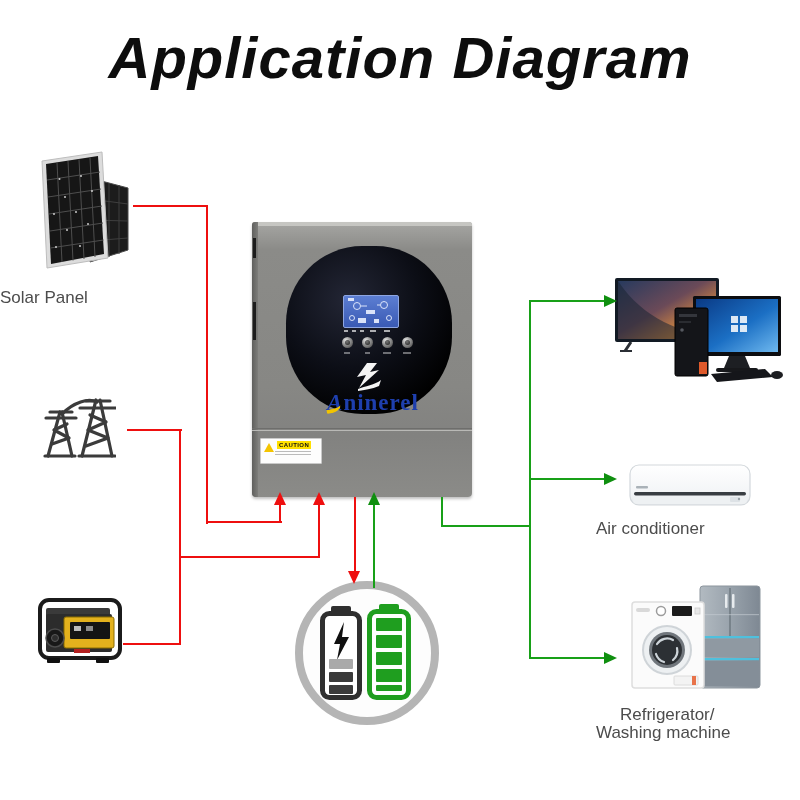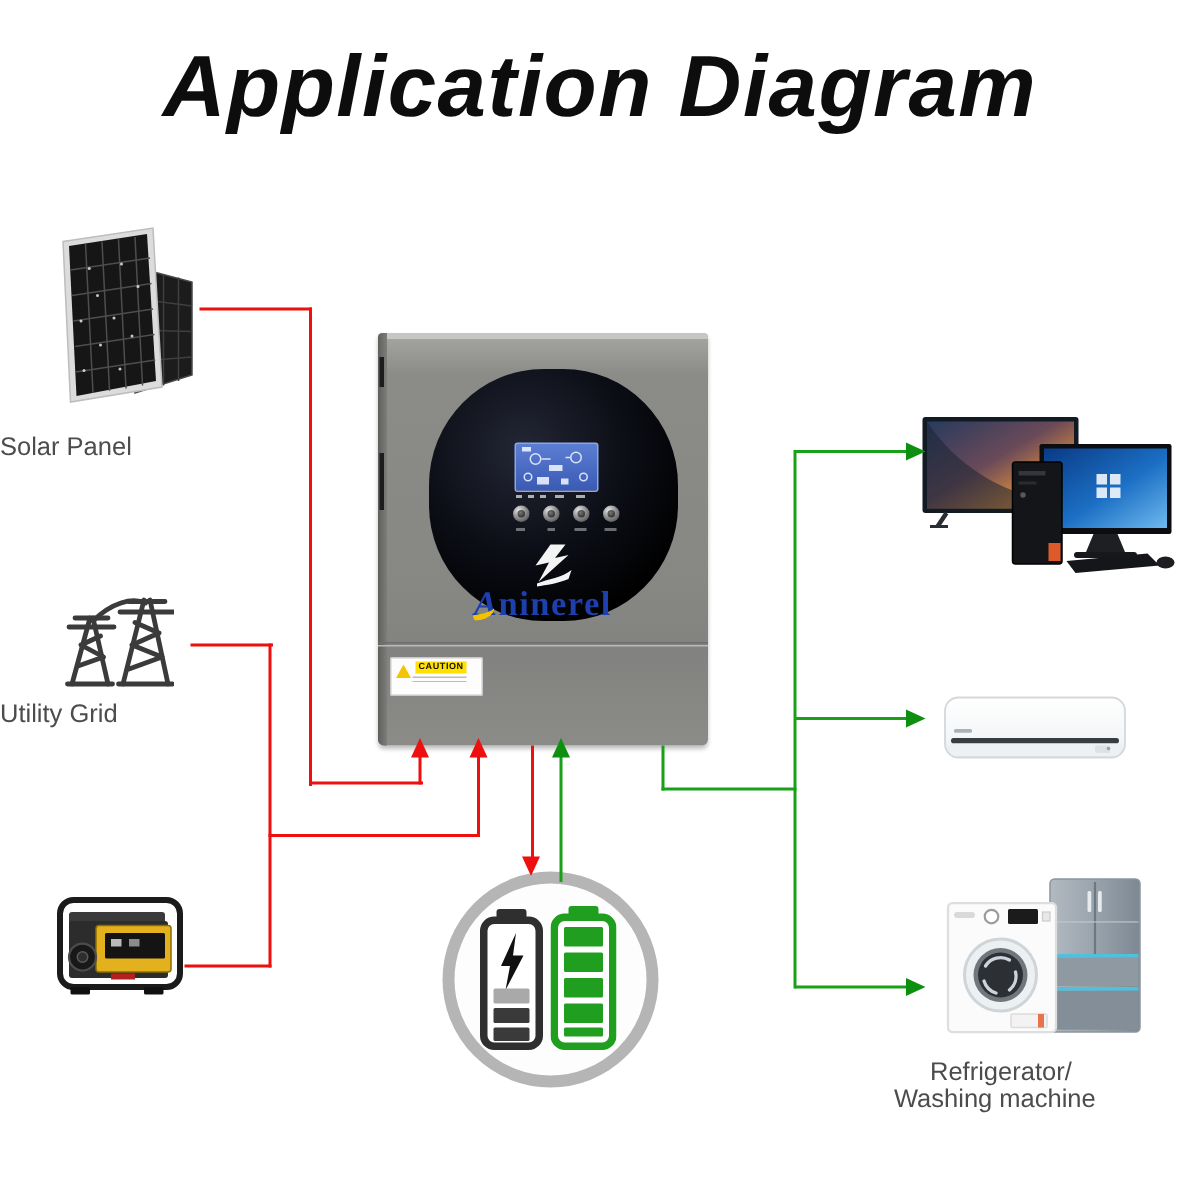--- a/index.html
+++ b/index.html
@@ -35,21 +35,21 @@
          background:radial-gradient(circle at 38% 32%,#232635 0%,#0c0e16 45%,#000 78%);}
   #lcd{position:absolute;left:57px;top:49px;width:54px;height:31px;
        background:linear-gradient(180deg,#5c7ed2,#3a5ab4);border:1px solid #8ea6e2;border-radius:2px;}
   .btn{position:absolute;width:11px;height:11px;border-radius:50%;top:91px;
        background:radial-gradient(circle at 35% 30%,#e8e8e8,#8f8f8f 45%,#3c3c3c);}
   .btn:after{content:"";position:absolute;left:3px;top:3px;width:5px;height:5px;border-radius:50%;
        background:radial-gradient(circle at 40% 35%,#777,#1a1a1a);}
   .ind{position:absolute;top:84px;height:2px;background:rgba(255,255,255,.65);}
   .btnlbl{position:absolute;top:106px;height:2px;background:rgba(255,255,255,.4);}
   #brand{position:absolute;left:0;top:168px;width:100%;text-align:center;
-         font-family:"Liberation Serif",serif;font-weight:bold;font-size:23px;color:#1e3fae;letter-spacing:1px;}
+         font-family:"Liberation Serif",serif;font-weight:bold;font-size:23px;color:#1e3fae;letter-spacing:1px;padding-left:11px;}
   #brand .a{position:relative;display:inline-block;font-style:italic;}
   #brand .a i{position:absolute;left:-1px;bottom:3px;width:15px;height:5px;border-bottom:4px solid #f2c400;
          border-radius:0 0 100% 30%;transform:rotate(-10deg);font-style:normal;}
   #seam{position:absolute;left:0;top:206px;width:100%;height:1px;background:#6e6e6c;}
   #seam2{position:absolute;left:0;top:208px;width:100%;height:1px;background:#b9b9b6;}
   #caution{position:absolute;left:8px;top:216px;width:56px;height:20px;background:#fdfdfd;
            border:1px solid #c9c9c9;border-radius:1px;display:flex;align-items:flex-start;padding:2px 2px;}
   #caution .tri{width:0;height:0;border-left:5px solid transparent;border-right:5px solid transparent;
            border-bottom:9px solid #f4c400;margin:2px 3px 0 1px;}
   #caution .band{background:#ffe000;color:#111;font-size:6px;font-weight:bold;letter-spacing:.4px;
@@ -308,21 +308,21 @@
     <g fill="none" stroke="#cdd4d9" stroke-width="2.2" stroke-linecap="round">
       <path d="M29,60 A12,12 0 0 1 45,56"></path>
       <path d="M49,64 A12,12 0 0 1 45,76"></path>
       <path d="M36,78 A12,12 0 0 1 28,70"></path>
     </g>
     <rect x="46" y="92" width="24" height="9" rx="1" fill="#f3f3f3" stroke="#dcdcdc" stroke-width="1"></rect>
     <rect x="64" y="92" width="4" height="9" fill="#e8734a"></rect>
   </svg>
 
   <div class="lbl" style="left:0px;top:287px;width:160px">Solar Panel</div>
-  <div class="lbl" style="left:0px;top:465px;width:160px">Utility Grid</div>
+  <div class="lbl" style="left:596px;top:518px;width:186px">Air conditioner</div>
   <div class="lbl" style="left:620px;top:704px;width:190px">Refrigerator/</div>
   <div class="lbl" style="left:596px;top:722px;width:190px">Washing machine</div>
 
   <div class="ln red" style="left:133px;top:205px;width:75px;height:2px"></div>
   <div class="ln red" style="left:206px;top:205px;width:2px;height:319px"></div>
   <div class="ln red" style="left:206px;top:521px;width:76px;height:2px"></div>
   <div class="ln red" style="left:279px;top:504px;width:2px;height:19px"></div>
   <div class="arr up r" style="left:274px;top:492px"></div>
 
   <div class="ln red" style="left:127px;top:429px;width:55px;height:2px"></div>

